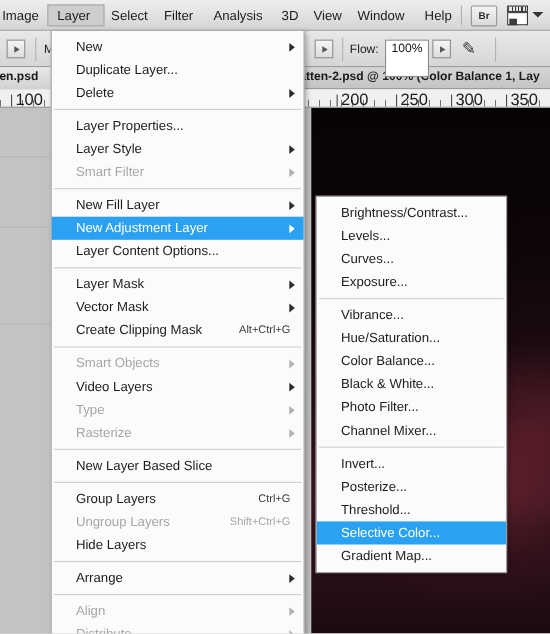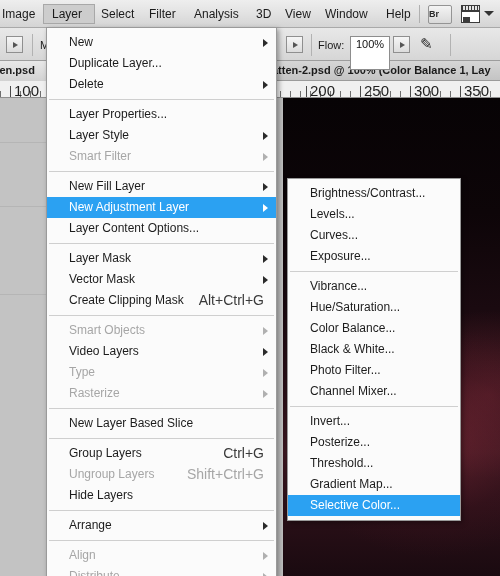--- a/index.html
+++ b/index.html
@@ -57,21 +57,21 @@
     position: absolute;
     top: 5px;
     width: 24px; height: 19px;
     background: linear-gradient(to bottom,#f4f4f4,#d9d9d9);
     border: 1px solid #949494;
     border-radius: 2px;
     box-sizing: border-box;
     font-size: 9px;
     font-weight: bold;
     line-height: 17px;
-    text-align: left;
+    text-align: center;
     color: #2a2a2a;
   }
   .arrange-icon {
     position: absolute;
     top: 5px;
     width: 19px; height: 18px;
   }
   .arrange-icon .top {
     position:absolute; left:0; top:0; width:19px; height:6px;
     background: repeating-linear-gradient(to right,#3a3a3a 0 1px,#e6e6e6 1px 3px);
@@ -248,21 +248,21 @@
   }
   .mi.disabled { color: #a6a6a6; }
   .mi.selected {
     background: #2ba1f2;
     color: #ffffff;
   }
   .mi .accel {
     position: absolute;
     right: 12px;
     top: 0;
-    font-size: 14px;
+    font-size: 10px;
     color: #3a3a3a;
   }
   .mi.disabled .accel { color: #a6a6a6; }
   .mi .arrow {
     position: absolute;
     right: 8px;
     top: 7px;
     width: 0; height: 0;
     border-top: 4px solid transparent;
     border-bottom: 4px solid transparent;
@@ -399,17 +399,17 @@
       <div class="mi"><span>Vibrance...</span></div>
       <div class="mi"><span>Hue/Saturation...</span></div>
       <div class="mi"><span>Color Balance...</span></div>
       <div class="mi"><span>Black &amp; White...</span></div>
       <div class="mi"><span>Photo Filter...</span></div>
       <div class="mi"><span>Channel Mixer...</span></div>
       <div class="msep"></div>
       <div class="mi"><span>Invert...</span></div>
       <div class="mi"><span>Posterize...</span></div>
       <div class="mi"><span>Threshold...</span></div>
+      <div class="mi selected"><span>Selective Color...</span></div>
       <div class="mi"><span>Gradient Map...</span></div>
-      <div class="mi selected"><span>Selective Color...</span></div>
     </div>
 
 </div>
 
 </body></html>

